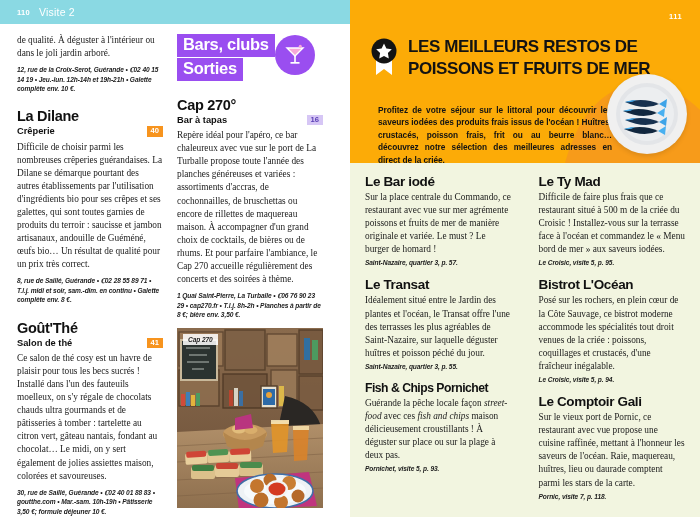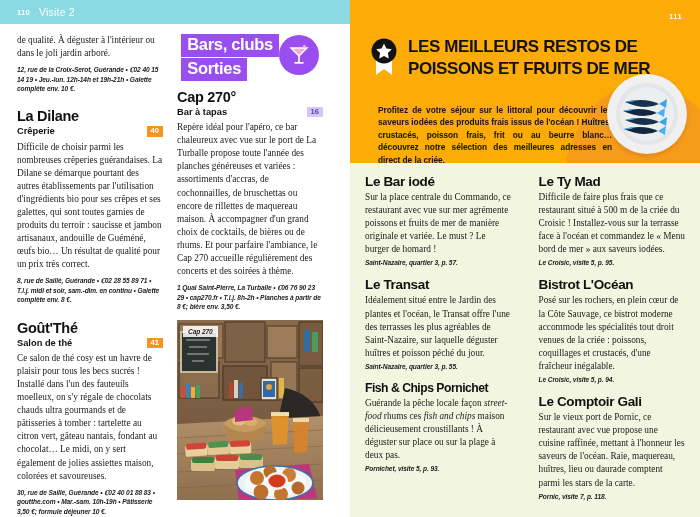--- a/index.html
+++ b/index.html
@@ -72,21 +72,21 @@
     background: #f7941e;
     padding: 1px 4px 1.5px 4px;
     line-height: 1;
     min-width: 14px; text-align: center;
   }
   .num-badge.purple { background: #d6c6f5; color: #5a3fb5; }
 
   
   .section-head {
     display: flex; align-items: flex-start;
-    justify-content: center;
+    justify-content: flex-start;
     margin-bottom: 6px;
   }
   .sec-title-wrap { display: flex; flex-direction: column; align-items: flex-start; }
   .sec-title {
     background: #9a4ef0; color: #ffffff;
     font-size: 16.5px; font-weight: bold;
     padding: 1px 6px 3px 6px;
     line-height: 19px;
     letter-spacing: -.3px;
     display: inline-block;
@@ -238,21 +238,21 @@
               <path d="M4 5 h16 l-8 8 z" fill="#f7a8d8"></path>
               <path d="M4 5 h16 l-8 8 z" fill="none" stroke="#ffffff" stroke-width="1.4"></path>
               <rect x="11.2" y="12.5" width="1.6" height="7" fill="#ffffff"></rect>
               <rect x="7.5" y="19" width="9" height="1.7" fill="#ffffff"></rect>
               <circle cx="17.3" cy="3.2" r="1.5" fill="#f7a8d8"></circle>
             </svg>
           </div>
         </div>
 
         <div>
-          <div class="poi-name" style="margin-top:8px">Cap 270°</div>
+          <div class="poi-name" style="margin-top:16px">Cap 270°</div>
           <div class="poi-type-row">
             <span class="poi-type">Bar à tapas</span>
             <span class="num-badge purple">16</span>
           </div>
           <div class="body-text">Repère idéal pour l'apéro, ce bar chaleureux avec vue sur le port de La Turballe propose toute l'année des planches généreuses et variées : assortiments d'accras, de cochonnailles, de bruschettas ou encore de rillettes de maquereau maison. À accompagner d'un grand choix de cocktails, de bières ou de rhums. Et pour parfaire l'ambiance, le Cap 270 accueille régulièrement des concerts et des soirées à thème.</div>
           <div class="meta">1 Quai Saint-Pierre, La Turballe • ℂ06 76 90 23 29 • cap270.fr • T.l.j. 8h-2h • Planches à partir de 8 €; bière env. 3,50 €.</div>
         </div>
 
         <div class="photo-wrap">
           <svg width="146" height="180" viewBox="0 0 146 180" aria-hidden="true">
@@ -420,21 +420,21 @@
         </div>
 
         <div class="r-block">
           <div class="r-name">Le Transat</div>
           <div class="r-body">Idéalement situé entre le Jardin des plantes et l'océan, le Transat offre l'une des terrasses les plus agréables de Saint-Nazaire, sur laquelle déguster huîtres et poisson péché du jour.</div>
           <div class="r-ref">Saint-Nazaire, quartier 3, p. 55.</div>
         </div>
 
         <div class="r-block">
           <div class="r-name small">Fish &amp; Chips Pornichet</div>
-          <div class="r-body"><span>Guérande la pêche locale façon </span><i class="it">street-food</i><span> rhums ces </span><i class="it">fish and chips</i><span> maison délicieusement croustillants ! À déguster sur place ou sur la plage à deux pas.</span></div>
+          <div class="r-body"><span>Guérande la pêche locale façon </span><i class="it">street-food</i><span> avec ces </span><i class="it">fish and chips</i><span> maison délicieusement croustillants ! À déguster sur place ou sur la plage à deux pas.</span></div>
           <div class="r-ref">Pornichet, visite 5, p. 93.</div>
         </div>
       </div>
 
       <div class="rcol">
         <div class="r-block">
           <div class="r-name">Le Ty Mad</div>
           <div class="r-body">Difficile de faire plus frais que ce restaurant situé à 500 m de la criée du Croisic ! Installez-vous sur la terrasse face à l'océan et commandez le « Menu bord de mer » aux saveurs iodées.</div>
           <div class="r-ref">Le Croisic, visite 5, p. 95.</div>
         </div>

